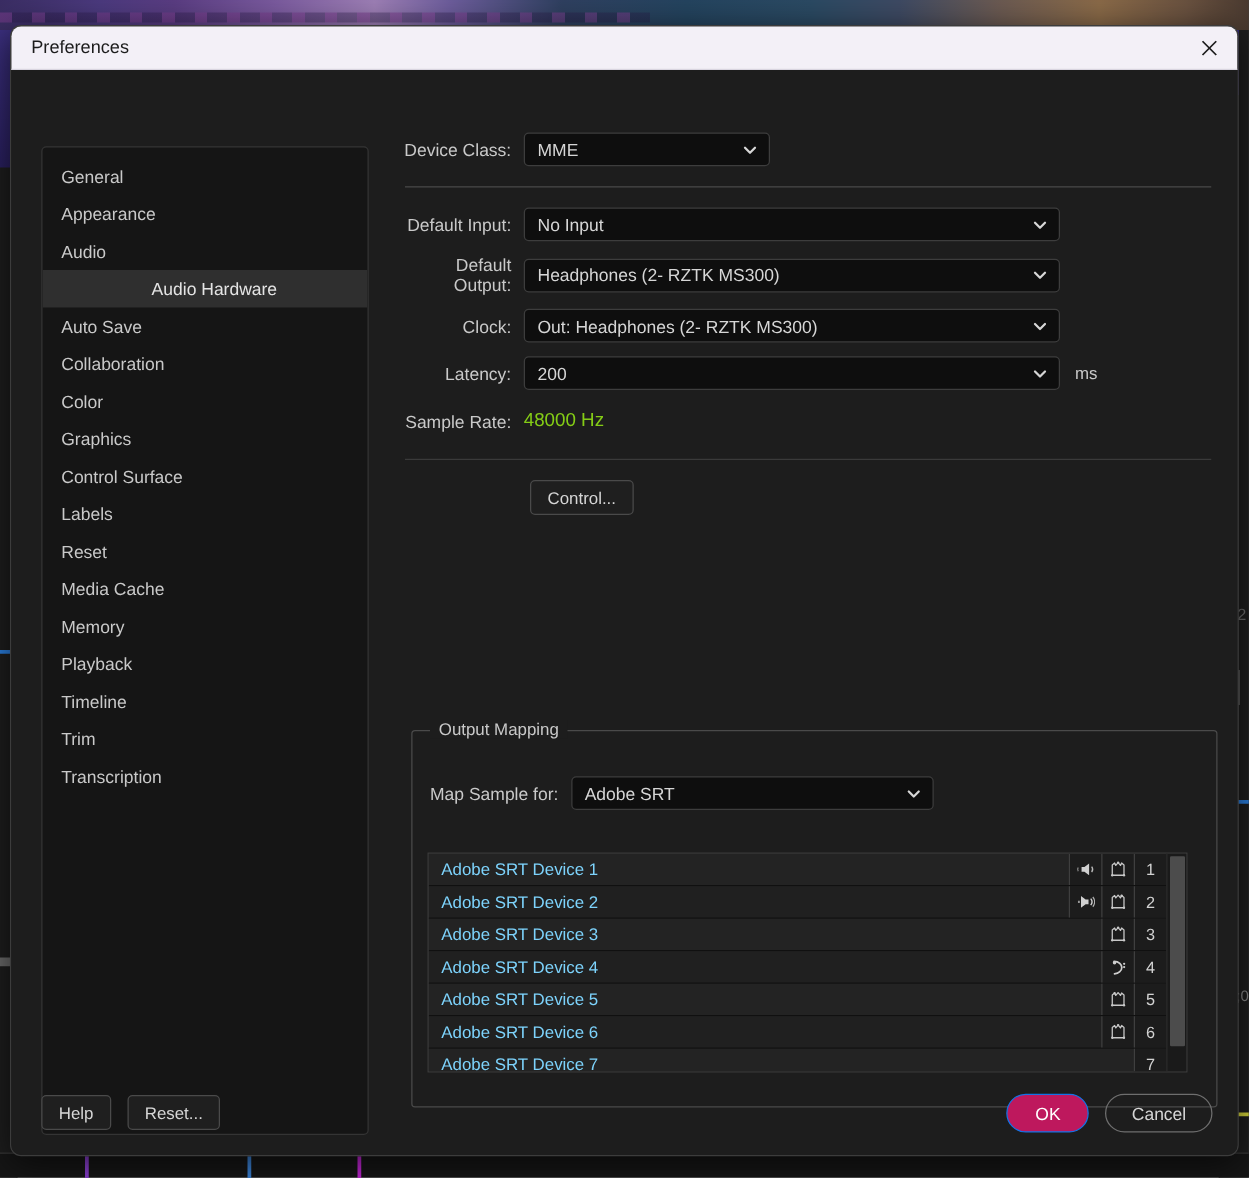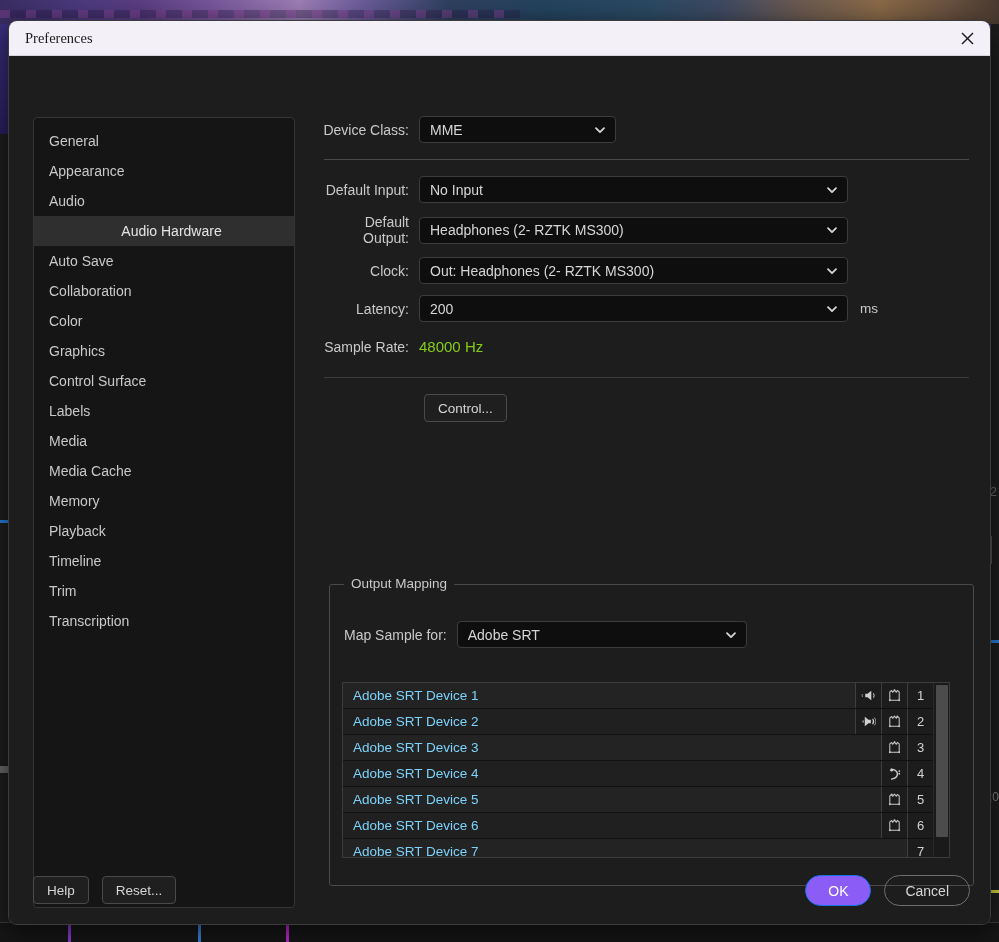--- a/index.html
+++ b/index.html
@@ -75,21 +75,21 @@
     border:1px solid #3c3c3c;
     overflow:hidden;
     box-shadow: 0 6px 28px rgba(0,0,0,.65);
   }
   #titlebar {
     height:35px; background:#f3f0f7;
     display:flex; align-items:center; justify-content:space-between;
     padding:0 0 0 16px;
     border-bottom:1px solid #d9d5e0;
   }
-  #title-text { font-size:14.5px; color:#1c1c1c;font-family:Liberation Serif, serif; }
+  #title-text { font-size:14.5px; color:#1c1c1c; }
   #close-button {
     width:46px; height:35px; display:flex; align-items:center; justify-content:center;
     font-size:17px; color:#1c1c1c; cursor:pointer;
   }
 
   #dialog-body { position:relative; height:870px; background:#1d1d1d; }
 
   
   #category-sidebar {
     position:absolute; left:24px; top:61px;
@@ -103,21 +103,21 @@
   .cat-item {
     height:30px; line-height:30px;
     padding-left:15px;
     font-size:14px; color:#c9c9c9;
     cursor:pointer;
     white-space:nowrap;
   }
   .cat-item.selected { background:#2f2f2f; color:#e4e4e4;text-align:center; }
 
   
-  #settings-panel { position:absolute; left:310px; top:60px; width:650px; }
+  #settings-panel { position:absolute; left:310px; top:50px; width:650px; }
 
   .form-row { display:flex; align-items:center; margin-bottom:11px; }
   .form-label {
     font-size:14px; color:#c9c9c9; text-align:right;
     padding-right:10px; flex:0 0 auto;
   }
   .lbl-w { width:100px; }
 
   .dropdown {
     position:relative;
@@ -211,21 +211,21 @@
   }
 
   
   #footer-left { position:absolute; left:24px; bottom:22px; display:flex; gap:13px; }
   #footer-right { position:absolute; right:20px; bottom:20px; display:flex; gap:13px; }
   .pill {
     height:31px; min-width:66px; padding:0 20px;
     border-radius:16px; font-size:14px; cursor:pointer;
     font-family:"Liberation Sans", sans-serif;
   }
-  #ok-button { background:#8b5cf6; color:#fff; border:1px solid #1473e6; }
+  #ok-button { background:#be185d; color:#fff; border:1px solid #1473e6; }
   #cancel-button { background:transparent; color:#d6d6d6; border:1px solid #6e6e6e; }
 </style>
 </head>
 <body>
 
 <div id="app-backdrop">
   <div class="bg-video-strip"></div>
   <div class="bg-left-col"></div>
   <div class="bg-left-purple"></div>
   <div class="bg-left-blue"></div>
@@ -265,21 +265,21 @@
       <div class="cat-item">General</div>
       <div class="cat-item">Appearance</div>
       <div class="cat-item">Audio</div>
       <div class="cat-item selected">Audio Hardware</div>
       <div class="cat-item">Auto Save</div>
       <div class="cat-item">Collaboration</div>
       <div class="cat-item">Color</div>
       <div class="cat-item">Graphics</div>
       <div class="cat-item">Control Surface</div>
       <div class="cat-item">Labels</div>
-      <div class="cat-item">Media</div>
+      <div class="cat-item">Reset</div>
       <div class="cat-item">Media Cache</div>
       <div class="cat-item">Memory</div>
       <div class="cat-item">Playback</div>
       <div class="cat-item">Timeline</div>
       <div class="cat-item">Trim</div>
       <div class="cat-item">Transcription</div>
     </div>
 
     <div id="settings-panel">
 

